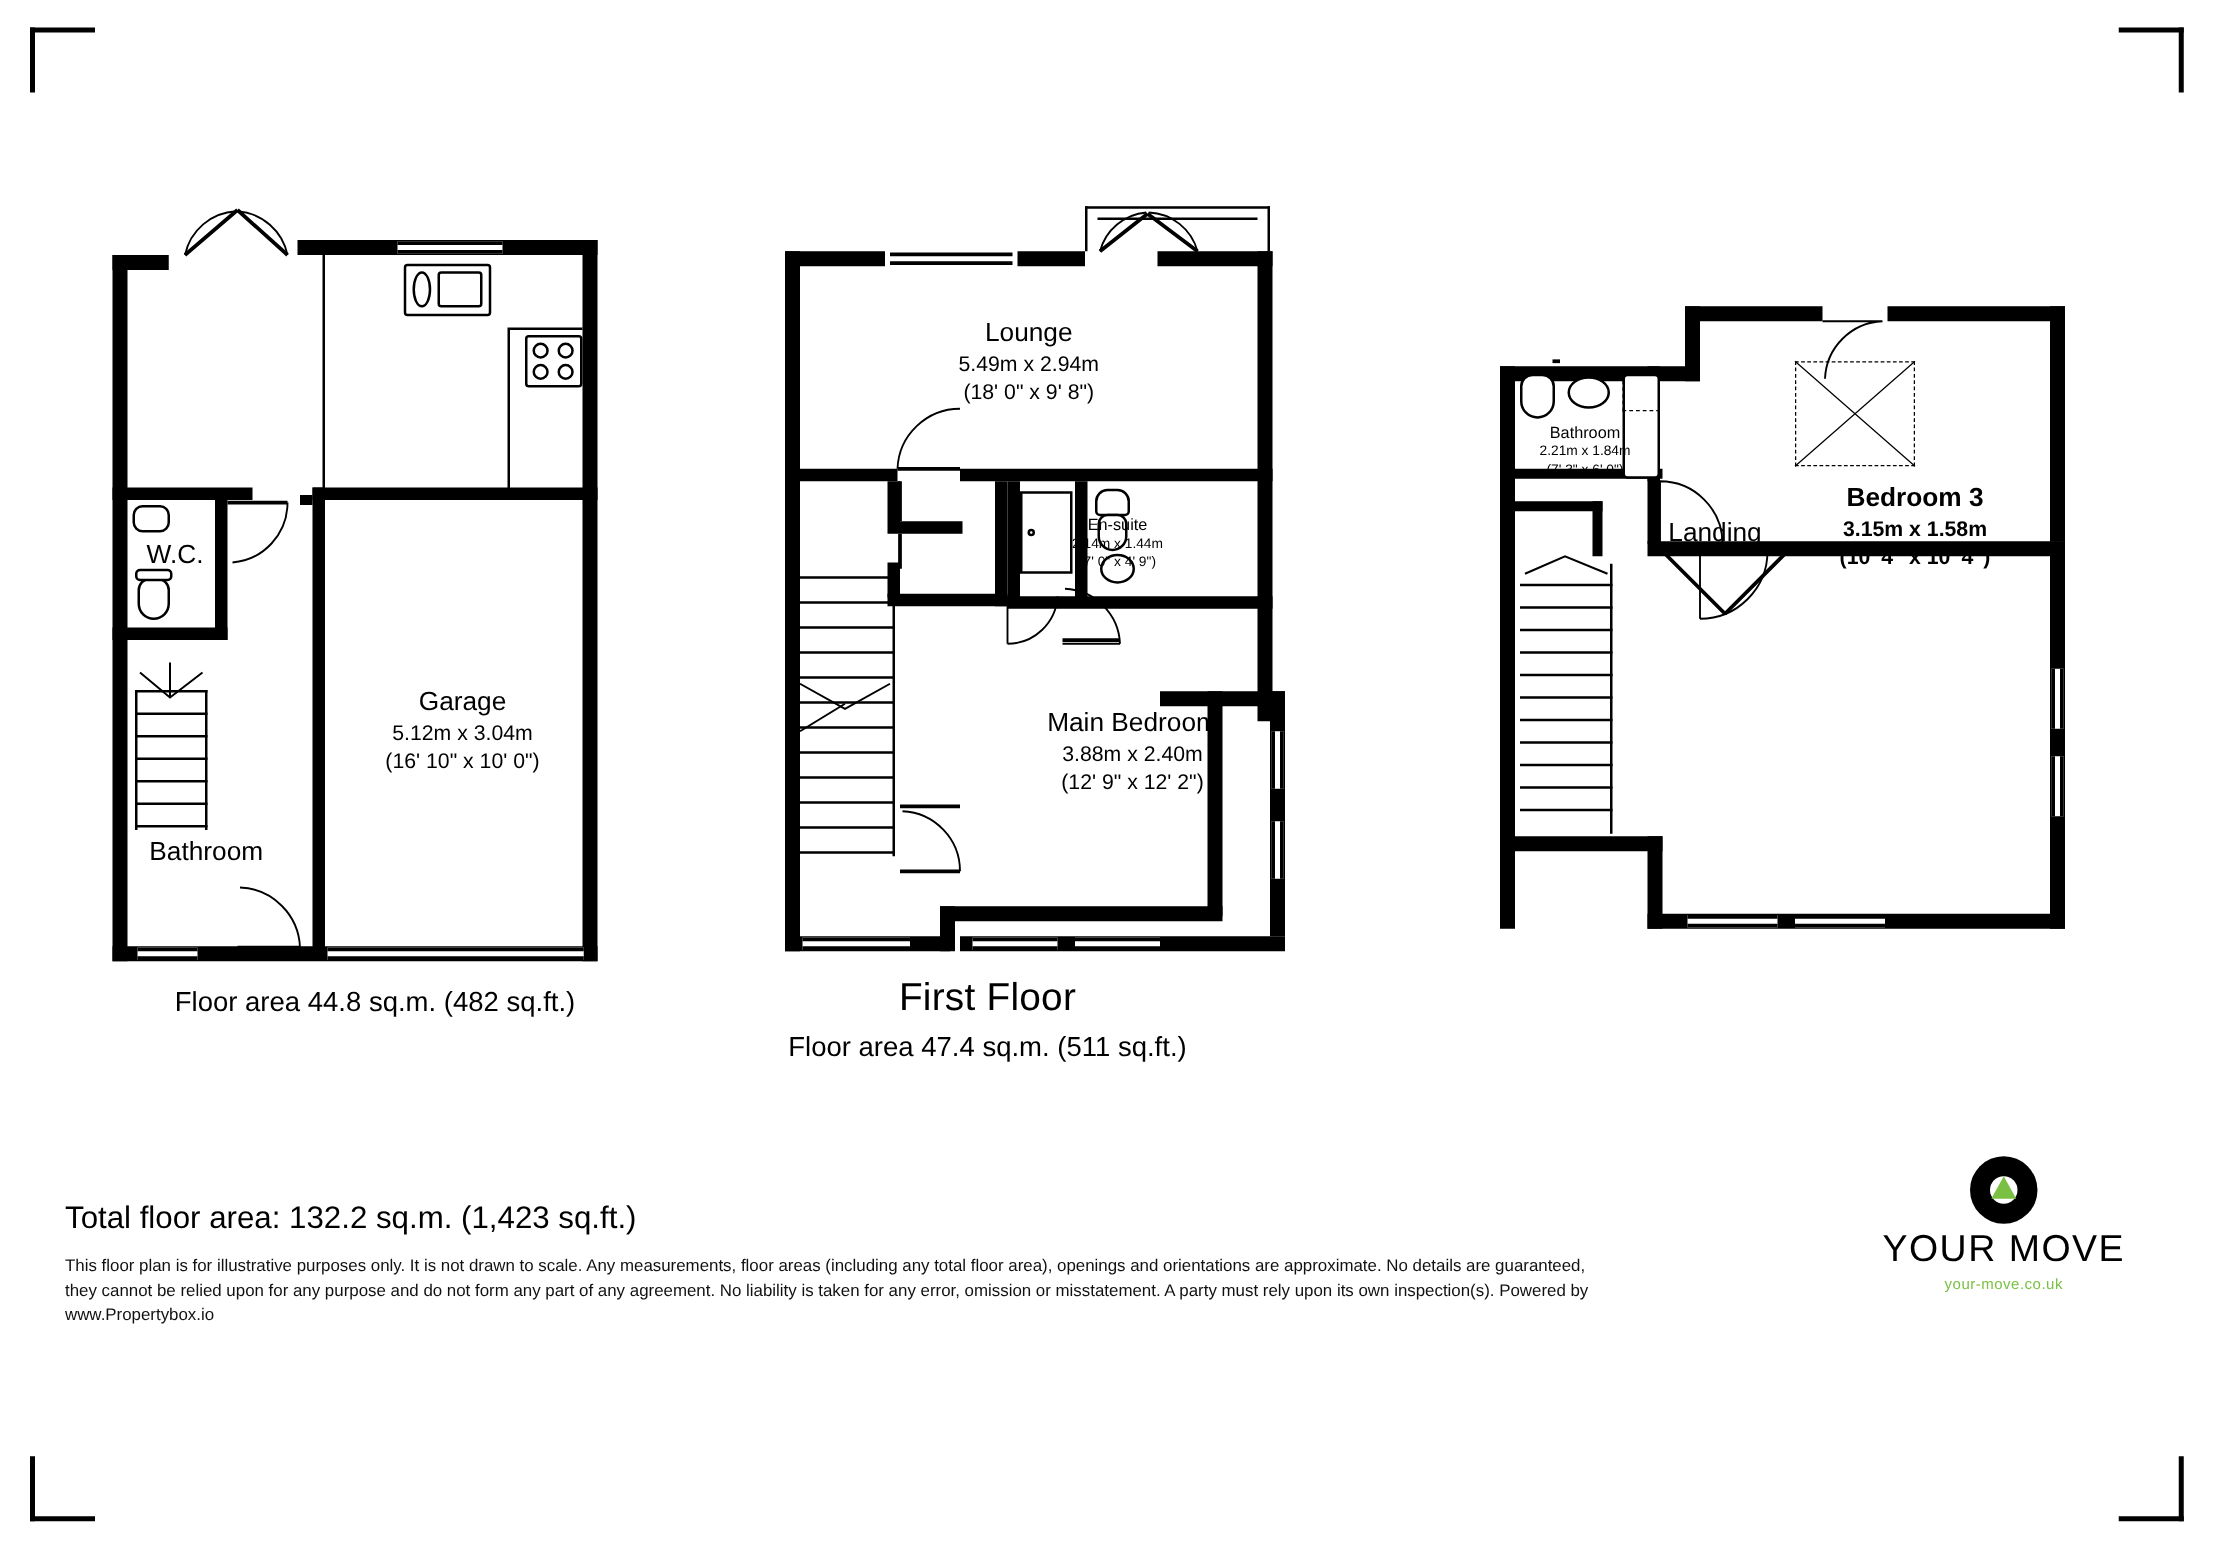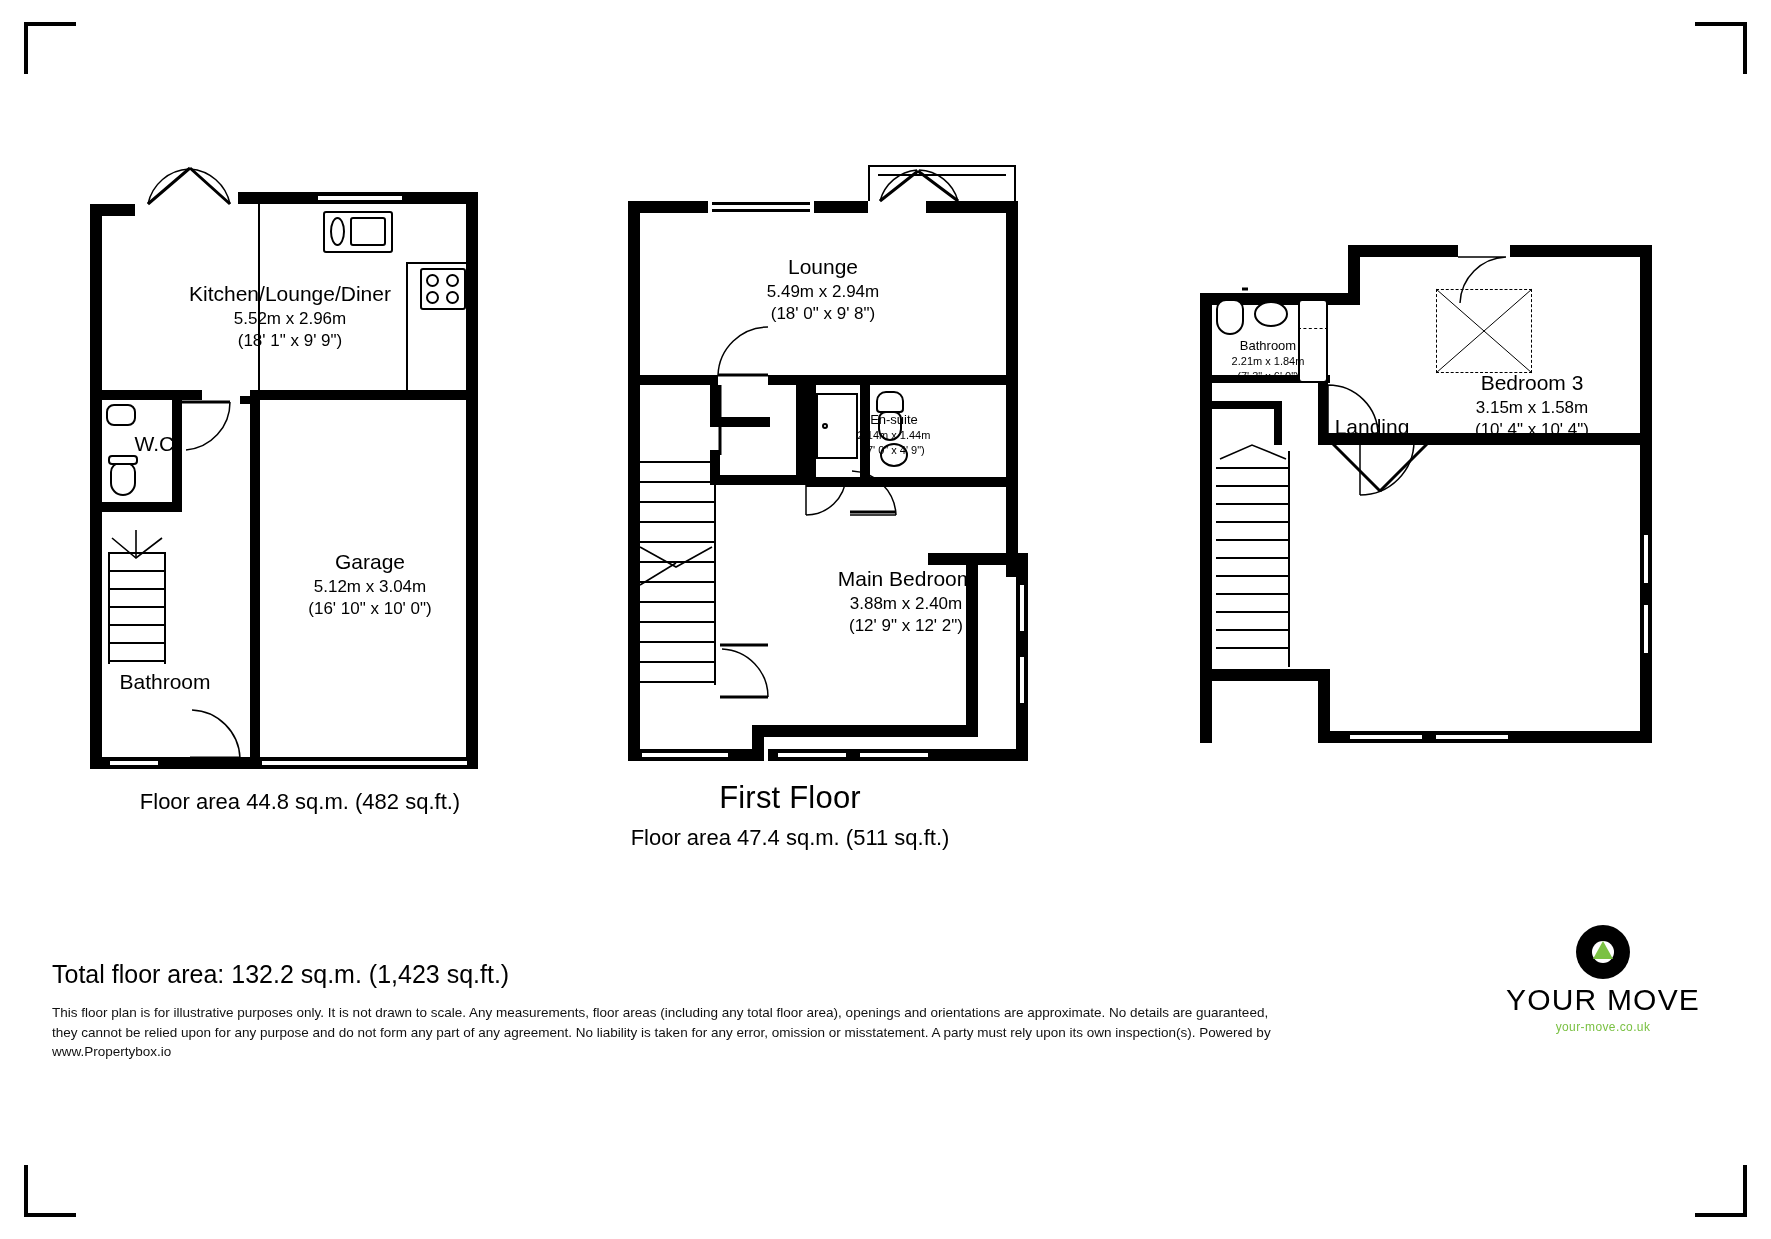--- a/index.html
+++ b/index.html
@@ -86,36 +86,31 @@
     <div class="fix" style="left:233px;top:21px;width:70px;height:42px;border-radius:3px;"></div>
     <div class="fix round" style="left:240px;top:27px;width:15px;height:29px;"></div>
     <div class="fix" style="left:260px;top:27px;width:36px;height:29px;border-radius:3px;"></div>
 
     <div class="fix" style="left:330px;top:78px;width:46px;height:42px;border-radius:3px;"></div>
     <div class="fix round" style="left:336px;top:84px;width:13px;height:13px;"></div>
     <div class="fix round" style="left:356px;top:84px;width:13px;height:13px;"></div>
     <div class="fix round" style="left:336px;top:101px;width:13px;height:13px;"></div>
     <div class="fix round" style="left:356px;top:101px;width:13px;height:13px;"></div>
 
-    <div class="room-label" style="left:30px;top:90px;width:340px;">
-      <div class="nm">Kitchen/Lounge/Diner</div>
-      <div class="dim">5.52m x 2.96m</div>
-      <div class="dim">(18' 1" x 9' 9")</div>
-    </div>
 
     <div class="wall" style="left:0;top:200px;width:112px;height:10px;"></div>
     <div class="wall" style="left:160px;top:200px;width:228px;height:10px;"></div>
     <div class="wall" style="left:160px;top:200px;width:10px;height:368px;"></div>
 
     <div class="wall" style="left:82px;top:210px;width:10px;height:112px;"></div>
     <div class="wall" style="left:0;top:312px;width:92px;height:10px;"></div>
     <div class="fix soft" style="left:16px;top:214px;width:30px;height:22px;"></div>
     <div class="fix" style="left:20px;top:272px;width:26px;height:34px;border-radius:10px 10px 13px 13px;"></div>
     <div class="fix" style="left:18px;top:265px;width:30px;height:10px;border-radius:4px;"></div>
-    <div class="room-label plain" style="left:10px;top:240px;width:80px;text-align:right;">
+    <div class="room-label plain" style="left:10px;top:240px;width:80px;">
       <div class="nm">W.C.</div>
     </div>
     <svg class="ovl" width="450" height="580">
       <path d="M92 212 L140 212" stroke="#000" stroke-width="3" fill="none"></path>
       <path d="M140 212 A 48 48 0 0 1 96 260" stroke="#000" stroke-width="1.5" fill="none"></path>
       <path d="M150 206 L160 206 L160 214 L150 214 Z" fill="#000"></path>
     </svg>
 
     <div class="thin" style="left:18px;top:380px;width:58px;height:2px;"></div>
     <div class="thin" style="left:18px;top:398px;width:58px;height:2px;"></div>
@@ -290,21 +285,21 @@
       <div class="nm">Bathroom</div>
       <div class="dim">2.21m x 1.84m</div>
       <div class="dim">(7' 3" x 6' 0")</div>
     </div>
 
     <div class="hatch" style="left:236px;top:44px;width:96px;height:84px;"></div>
     <svg class="ovl" width="500" height="525">
       <path d="M236 44 L332 128 M332 44 L236 128" stroke="#000" stroke-width="1" fill="none"></path>
     </svg>
 
-    <div class="room-label" style="left:232px;top:124px;width:200px;">
+    <div class="room-label" style="left:232px;top:140px;width:200px;font-weight:bold;">
       <div class="nm">Bedroom 3</div>
       <div class="dim">3.15m x 1.58m</div>
       <div class="dim">(10' 4" x 10' 4")</div>
     </div>
 
     <div class="wall" style="left:12px;top:156px;width:70px;height:8px;"></div>
     <div class="wall" style="left:74px;top:156px;width:8px;height:44px;"></div>
     <div class="room-label plain" style="left:82px;top:168px;width:180px;">
       <div class="nm">Landing</div>
     </div>

